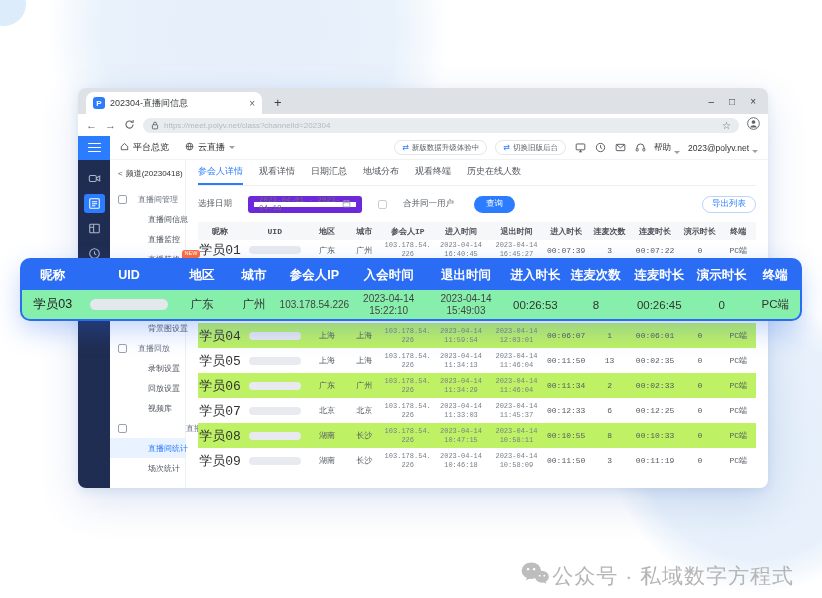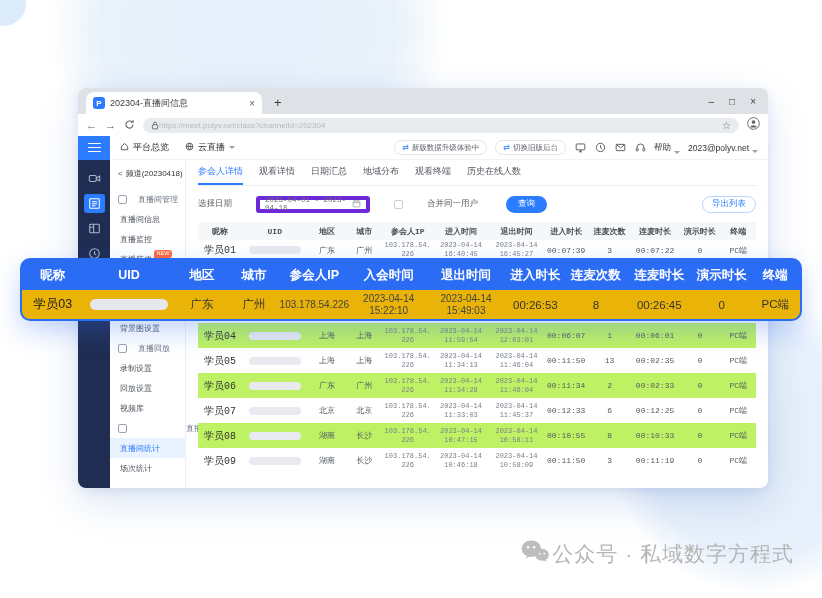--- a/index.html
+++ b/index.html
@@ -28,21 +28,21 @@
     font-size:8px; font-weight:bold; display:flex; align-items:center; justify-content:center; flex:0 0 auto; }
   .tab-title { font-size:9px; color:#3c4043; flex:1; white-space:nowrap; overflow:hidden; }
   .tab-close { font-size:10px; color:#5f6368; }
   .newtab { font-size:13px; color:#3c4043; margin:0 0 4px 12px; }
   .winctl { position:absolute; right:12px; top:0; height:26px; display:flex; gap:15px;
     align-items:center; color:#3c4043; font-size:10px; }
 
   .urlrow { height:22px; display:flex; align-items:center; padding:0 8px; gap:8px; background:#fff; }
   .navic { color:#5f6368; font-size:11px; line-height:1; }
   .urlpill { flex:1; height:15px; background:#e9ecef; border-radius:8px;
-    display:flex; align-items:center; padding:0 8px; }
+    display:flex; align-items:center; padding:0 8px; gap:5px; }
   .url-text { font-size:8px; color:#b4b9c2; flex:1; white-space:nowrap; overflow:hidden; }
   .star { color:#5f6368; font-size:10px; }
 
   .appbar { height:24px; display:flex; align-items:center; background:#fff;
     border-bottom:1px solid #f1f2f4; }
   .burger { width:32px; height:24px; background:#2b7cff; display:flex; flex-direction:column;
     gap:2.5px; align-items:center; justify-content:center; flex:0 0 auto; }
   .burger i { display:block; width:13px; height:1.5px; background:#fff; border-radius:1px; }
   .nav-left { display:flex; align-items:center; gap:4px; margin-left:10px; font-size:9px; color:#333; }
   .nav-left + .nav-left { margin-left:16px;justify-content:center; }
@@ -63,73 +63,73 @@
   .rail-ic.active { background:#2b7cff; color:#fff; }
 
   .sidenav { width:76px; background:#fff; border-right:1px solid #eef0f2; flex:0 0 auto; }
   .channel { height:26px; display:flex; align-items:center; gap:3px; padding-left:8px;
     color:#333; font-size:8px; white-space:nowrap; }
   .channel .back { color:#555; font-size:8px; }
   .nav-list { padding-top:3px; }
   .nav-group { height:20px; display:flex; align-items:center; gap:11px; padding-left:8px;
     color:#6a7380; font-size:8px; white-space:nowrap; }
   .g-ic { width:9px; height:9px; border:1px solid #99a2b1; border-radius:2px; flex:0 0 auto; }
-  .nav-item { height:20px; display:flex; align-items:center; padding-left:10px; color:#4e545e;
+  .nav-item { height:20px; display:flex; align-items:center; padding-left:38px; color:#4e545e;
     font-size:8px; position:relative; white-space:nowrap; }
   .nav-item.active { background:#e9f2ff; color:#2b7cff; }
   .badge-new { background:#ff6a3b; color:#fff; font-size:5.5px; line-height:1;
     padding:1.5px 2.5px; border-radius:3px 3px 3px 0; margin-left:2px; transform:translateY(-5px); }
   .nav-spacer { height:49px; }
 
   .content { flex:1; padding:0 12px; display:flex; flex-direction:column; min-width:0;font-family:Liberation Mono, monospace; }
   .tabsrow { height:26px; display:flex; gap:16px; border-bottom:1px solid #eceef1; align-items:stretch; }
   .tab-item { font-size:9px; color:#50555c; display:flex; align-items:center;
     border-bottom:2px solid transparent; white-space:nowrap; }
   .tab-item.active { color:#2b7cff; border-bottom-color:#2b7cff; }
 
-  .filterrow { height:36px; display:flex; align-items:center; gap:24px; }
+  .filterrow { height:36px; display:flex; align-items:center; gap:16px; }
   .flabel { font-size:8.5px; color:#5a6066; white-space:nowrap; }
-  .datebox { width:114px; height:17px; border:4px solid #6d28d9; border-radius:3px; display:flex;
+  .datebox { width:114px; height:17px; border:6px solid #6d28d9; border-radius:3px; display:flex;
     align-items:center; justify-content:space-between; padding:0 5px; font-size:7.5px; color:#6a7076; }
   .chk { width:9px; height:9px; border:1px solid #c9ced6; border-radius:2px; background:#fff; flex:0 0 auto; }
   .btn-primary { background:#2b7cff; color:#fff; font-size:8.5px; height:17px; padding:0 12px;
     border-radius:9px; display:flex; align-items:center; margin-left:4px; border:none; }
   .btn-export { margin-left:auto; background:#fff; border:1px solid #b9d2ff; color:#2b7cff;
     font-size:8.5px; height:17px; padding:0 9px; border-radius:9px; display:flex; align-items:center; }
 
   .tablewrap { --cols: 6.2fr 9.2fr 5.5fr 5fr 7.2fr 7.8fr 7.8fr 6.2fr 6fr 6.8fr 5.8fr 5fr; }
   .thead { display:grid; grid-template-columns:var(--cols); height:18px; background:#f6f7f9;
     align-items:center; border-radius:2px; }
   .th { font-size:8px; color:#4c5057; font-weight:bold; text-align:center; white-space:nowrap; }
   .trow { display:grid; grid-template-columns:var(--cols); align-items:center; height:25px; }
   .trow.top { height:20px; }
   .trow.shade { background:#bef264; }
   .td { font-size:8px; color:#555b63; text-align:center; }
-  .td.name { font-size:10px; color:#333; }
+  .td.name { font-size:13px; color:#333; }
   .td.small { font-size:7px; color:#7a818b; line-height:1.25; }
   .td .ip { word-break:break-all; display:inline-block; max-width:50px; }
   .uid-pill { width:52px; height:8px; background:#e8eaef; border-radius:4px; margin:0 auto; }
   .row-gap { height:63px; }
 
   
   .overlay { position:absolute; left:20px; top:258px; width:782px; z-index:6; border-radius:11px;
     --cols: 6.2fr 9.2fr 5.5fr 5fr 7.2fr 7.8fr 7.8fr 6.2fr 6fr 6.8fr 5.8fr 5fr;
     box-shadow:0 10px 26px rgba(43,108,245,.28); }
   .ov-head { display:grid; grid-template-columns:var(--cols); height:32px; background:#2b6cf5;
     border-radius:10px 10px 0 0; align-items:center; border:2px solid #2b6cf5; border-bottom:none; }
   .ov-th { color:#fff; font-size:12.5px; font-weight:bold; text-align:center; white-space:nowrap; }
-  .ov-body { display:grid; grid-template-columns:var(--cols); height:31px; background:#eab308;
+  .ov-body { display:grid; grid-template-columns:var(--cols); height:31px; background:#86efac;
     border-radius:0 0 10px 10px; align-items:center; border:2px solid #2b6cf5; border-top:none; }
   .ov-td { font-size:11.5px; color:#333; text-align:center; }
   .ov-td.name { font-size:12.5px; color:#222; }
   .ov-td.small { font-size:10px; color:#444; line-height:1.15; }
   .ov-td .ip { word-break:break-all; display:inline-block; max-width:74px; }
   .ov-uid { width:78px; height:11px; background:#e4e7ec; border-radius:6px; margin:0 auto; }
 
-  .watermark { position:absolute; right:28px; bottom:29px; display:flex; align-items:center;
+  .watermark { position:absolute; right:28px; bottom:7px; display:flex; align-items:center;
     gap:2px; color:#b5b5b5; font-size:21px; letter-spacing:1px; z-index:3; }
 </style>
 </head>
 <body>
 
 <div class="stage">
 
   <div class="blob blob-topleft"></div>
   <div class="blob blob-corner"></div>
   <div class="blob blob-bottomright"></div>

